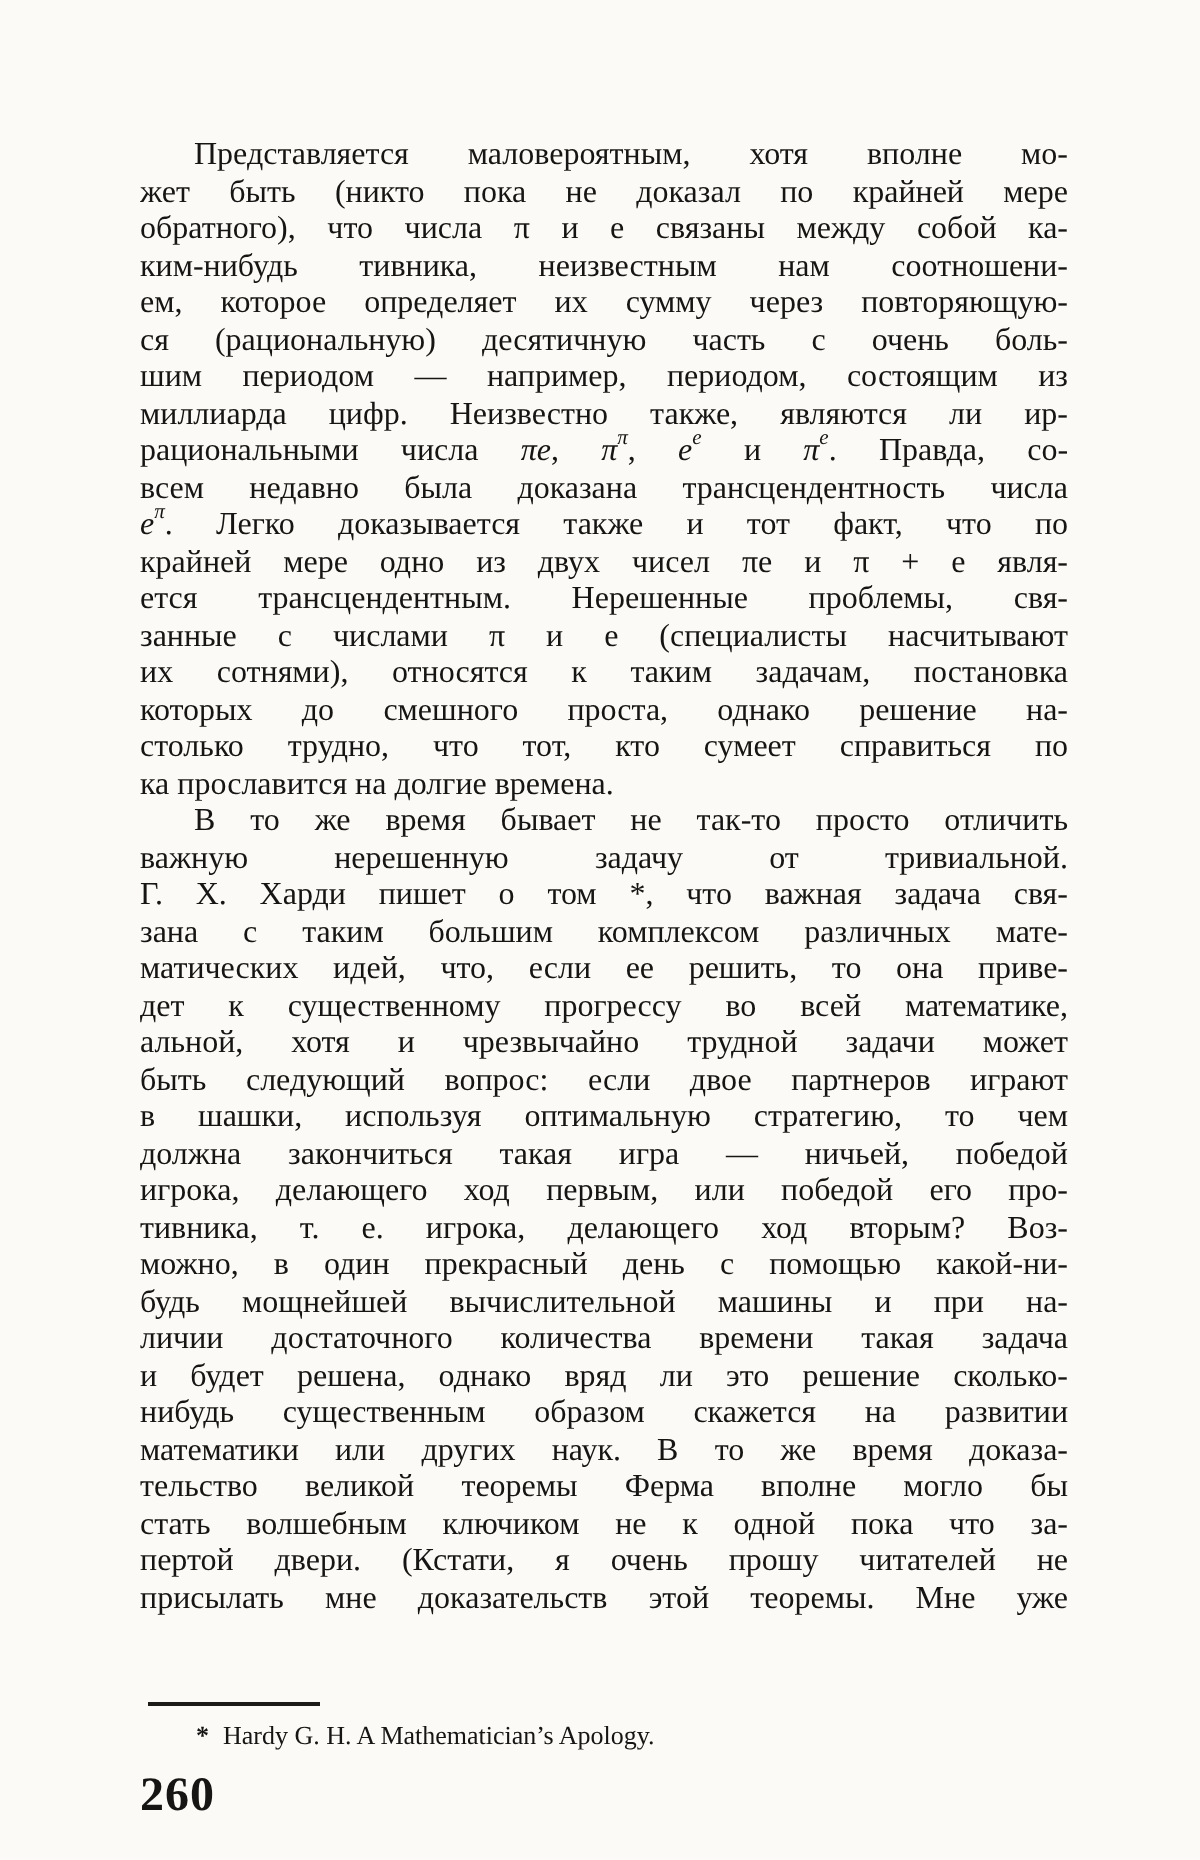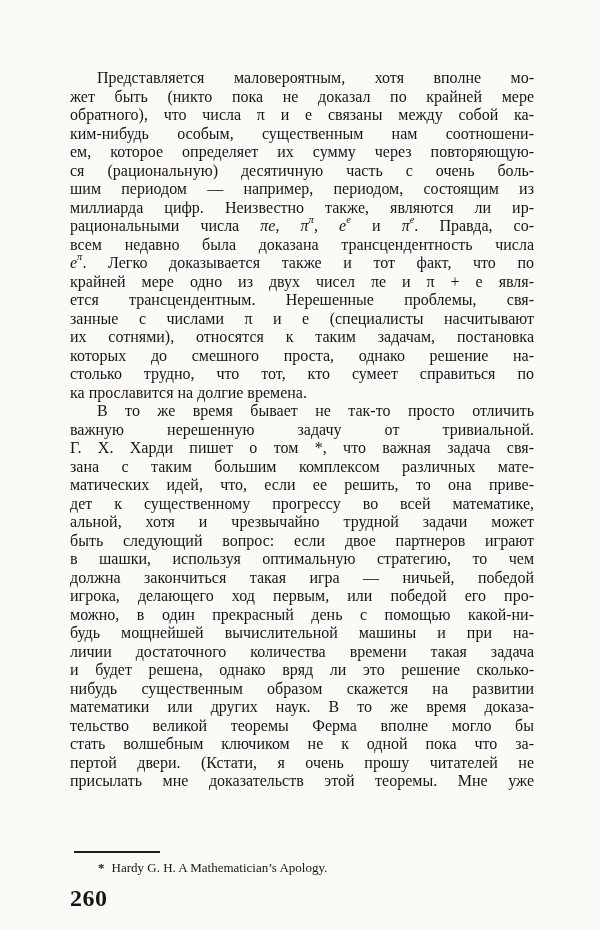--- a/index.html
+++ b/index.html
@@ -89,21 +89,21 @@
 </head>
 <body>
 
 <div class="page">
 
   <div class="text-body">
       <div class="paragraph">
         <div class="line first">Представляется маловероятным, хотя вполне мо-</div>
         <div class="line">жет быть (никто пока не доказал по крайней мере</div>
         <div class="line">обратного), что числа π и e связаны между собой ка-</div>
-        <div class="line">ким-нибудь особым, существенным нам соотношени-</div>
+        <div class="line">ким-нибудь тивника, неизвестным нам соотношени-</div>
         <div class="line">ем, которое определяет их сумму через повторяющую-</div>
         <div class="line">ся (рациональную) десятичную часть с очень боль-</div>
         <div class="line">шим периодом — например, периодом, состоящим из</div>
         <div class="line">миллиарда цифр. Неизвестно также, являются ли ир-</div>
         <div class="line"><span>рациональными числа </span><span class="it">πe</span><span>, </span><span class="it">π</span><sup>π</sup><span>, </span><span class="it">e</span><sup>e</sup><span> и </span><span class="it">π</span><sup>e</sup><span>. Правда, со-</span></div>
         <div class="line">всем недавно была доказана трансцендентность числа</div>
         <div class="line"><span class="it">e</span><sup>π</sup><span>. Легко доказывается также и тот факт, что по</span></div>
         <div class="line">крайней мере одно из двух чисел πe и π + e явля-</div>
         <div class="line">ется трансцендентным. Нерешенные проблемы, свя-</div>
         <div class="line">занные с числами π и e (специалисты насчитывают</div>
@@ -117,20 +117,21 @@
         <div class="line">важную нерешенную задачу от тривиальной.</div>
         <div class="line">Г. Х. Харди пишет о том *, что важная задача свя-</div>
         <div class="line">зана с таким большим комплексом различных мате-</div>
         <div class="line">матических идей, что, если ее решить, то она приве-</div>
         <div class="line">дет к существенному прогрессу во всей математике,</div>
         <div class="line">альной, хотя и чрезвычайно трудной задачи может</div>
         <div class="line">быть следующий вопрос: если двое партнеров играют</div>
         <div class="line">в шашки, используя оптимальную стратегию, то чем</div>
         <div class="line">должна закончиться такая игра — ничьей, победой</div>
         <div class="line">игрока, делающего ход первым, или победой его про-</div>
+        <div class="line">тивника, т. е. игрока, делающего ход вторым? Воз-</div>
         <div class="line">можно, в один прекрасный день с помощью какой-ни-</div>
         <div class="line">будь мощнейшей вычислительной машины и при на-</div>
         <div class="line">личии достаточного количества времени такая задача</div>
         <div class="line">и будет решена, однако вряд ли это решение сколько-</div>
         <div class="line">нибудь существенным образом скажется на развитии</div>
         <div class="line">математики или других наук. В то же время доказа-</div>
         <div class="line">тельство великой теоремы Ферма вполне могло бы</div>
         <div class="line">стать волшебным ключиком не к одной пока что за-</div>
         <div class="line">пертой двери. (Кстати, я очень прошу читателей не</div>
         <div class="line">присылать мне доказательств этой теоремы. Мне уже</div>

